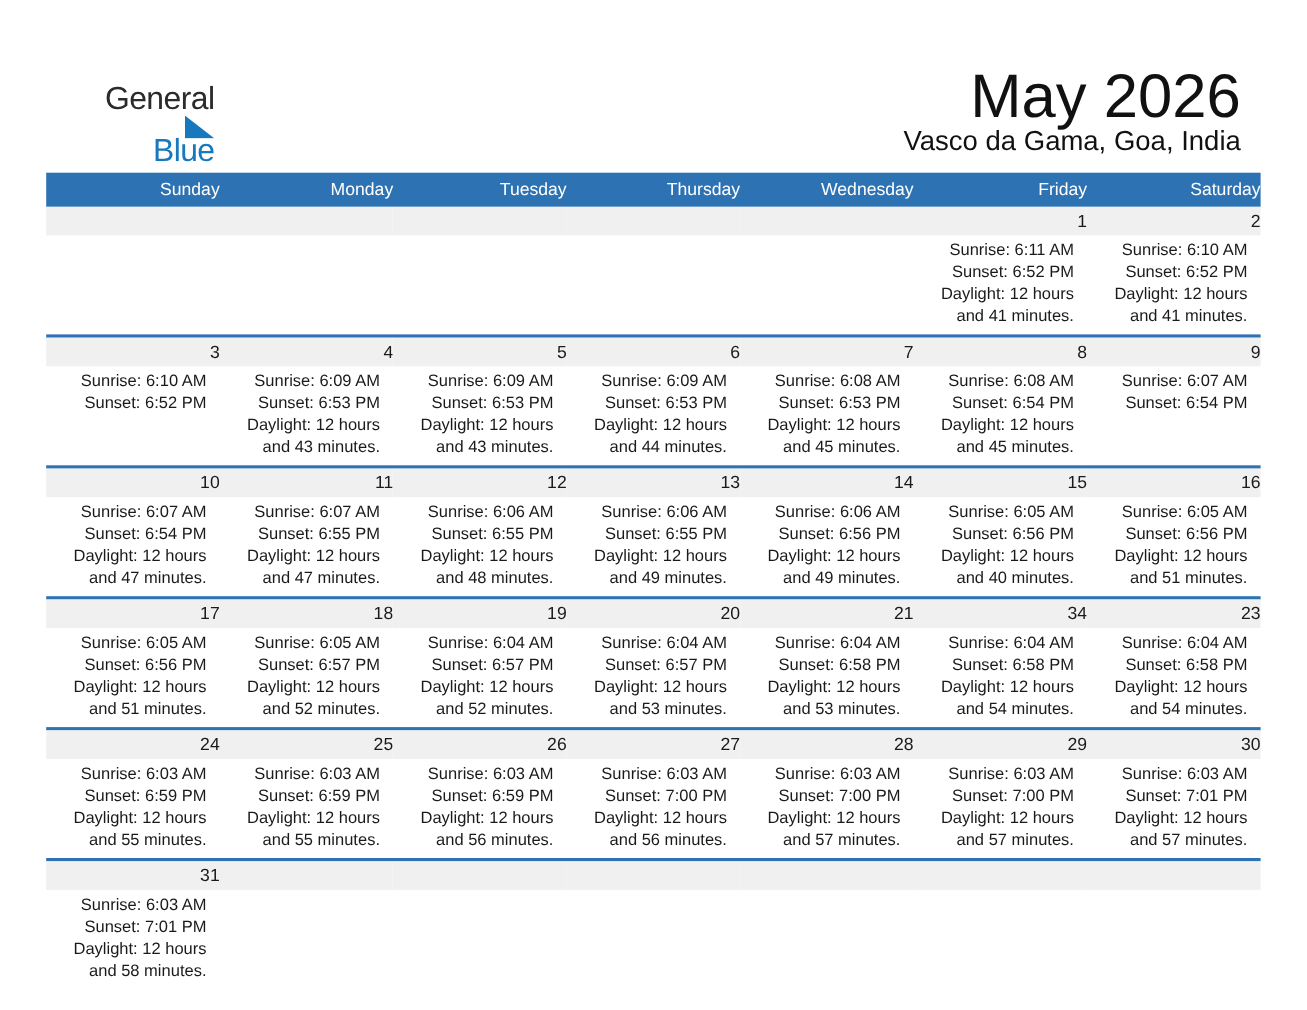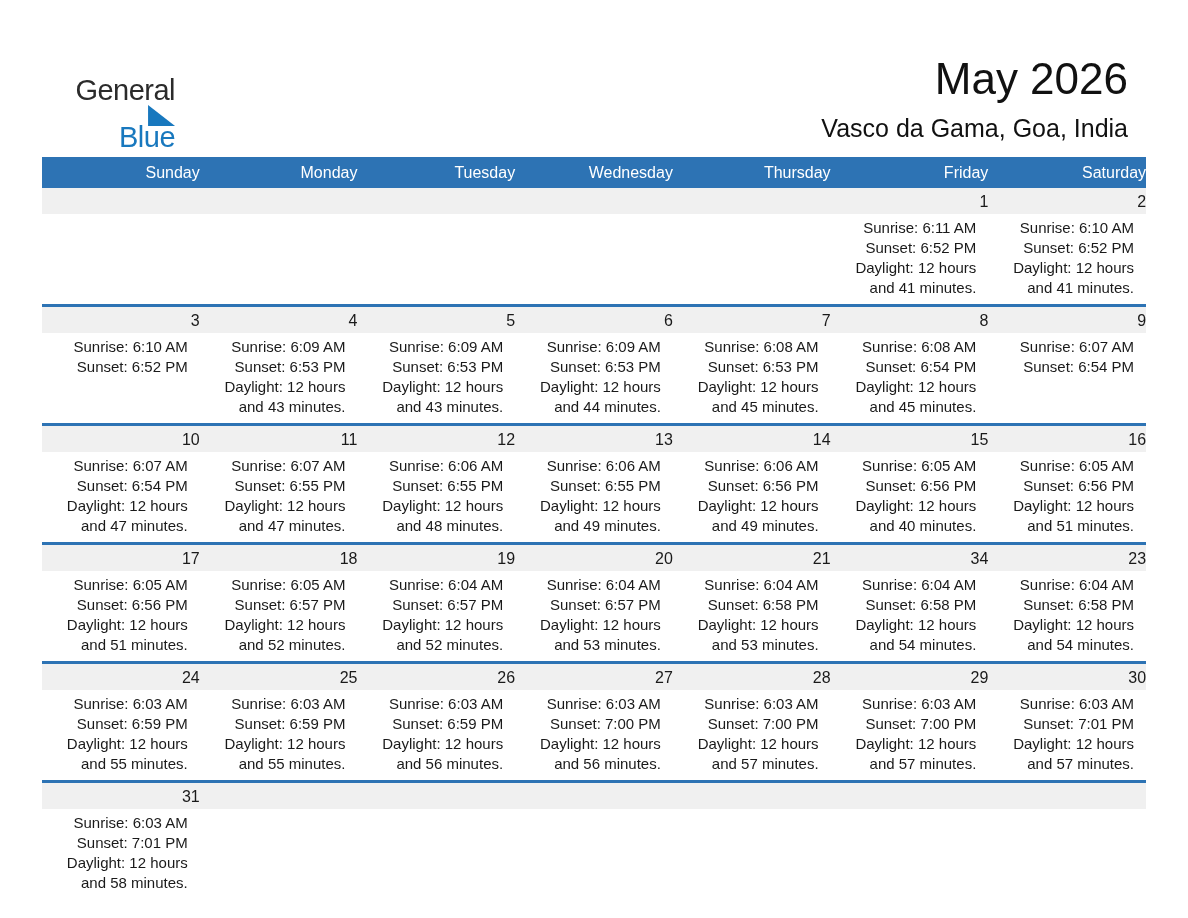--- a/index.html
+++ b/index.html
@@ -5,24 +5,24 @@
   html,body{margin:0;padding:0;background:#fff;}
   .page{position:relative;width:1188px;height:918px;background:#fff;overflow:hidden;
         font-family:"Liberation Sans","DejaVu Sans",sans-serif;color:#1a1a1a;}
 
   
   .logo{position:absolute;left:55px;top:76px;line-height:1;}
   .logo-top{display:flex;align-items:flex-end;flex-direction:column;}
   .logo-general{font-size:29px;color:#2b2b2b;letter-spacing:-0.5px;}
   .logo-triangle{display:inline-block;width:27px;height:21px;background:#1878be;
                  clip-path:polygon(0 0,100% 100%,0 100%);margin-left:3px;}
-  .logo-blue{font-size:29px;color:#1878be;margin-left:64px;margin-top:-3px;letter-spacing:-0.5px;}
+  .logo-blue{font-size:29px;color:#1878be;margin-left:84px;margin-top:-3px;letter-spacing:-0.5px;}
 
   
-  .title{position:absolute;top:54px;right:60px;font-size:44px;color:#111;}
+  .title{position:absolute;top:54px;right:60px;font-size:56px;color:#111;}
   .subtitle{position:absolute;top:114px;right:60px;font-size:25px;color:#111;}
 
   
   .cal{position:absolute;left:42px;top:157px;width:1104px;text-align:right;}
   .cal-header{display:flex;background:#2d73b4;height:31px;}
   .hcell{flex:1 1 0;min-width:0;color:#fff;font-size:16px;line-height:31px;
          padding-left:15px;box-sizing:border-box;}
   .week{display:flex;}
   .week + .week{border-top:3px solid #2d73b4;}
   .cell{flex:1 1 0;min-width:0;box-sizing:border-box;}
@@ -46,22 +46,22 @@
   </div>
 
   <div class="title">May 2026</div>
   <div class="subtitle">Vasco da Gama, Goa, India</div>
 
   <div class="cal">
     <div class="cal-header">
         <div class="hcell">Sunday</div>
         <div class="hcell">Monday</div>
         <div class="hcell">Tuesday</div>
+        <div class="hcell">Thursday</div>
         <div class="hcell">Wednesday</div>
-        <div class="hcell">Thursday</div>
         <div class="hcell">Friday</div>
         <div class="hcell">Saturday</div>
       </div>
     <div class="weeks">
         <div class="week">
           <div class="cell">
             <div class="band"></div>
             <div class="content"></div>
           </div>
           <div class="cell">

